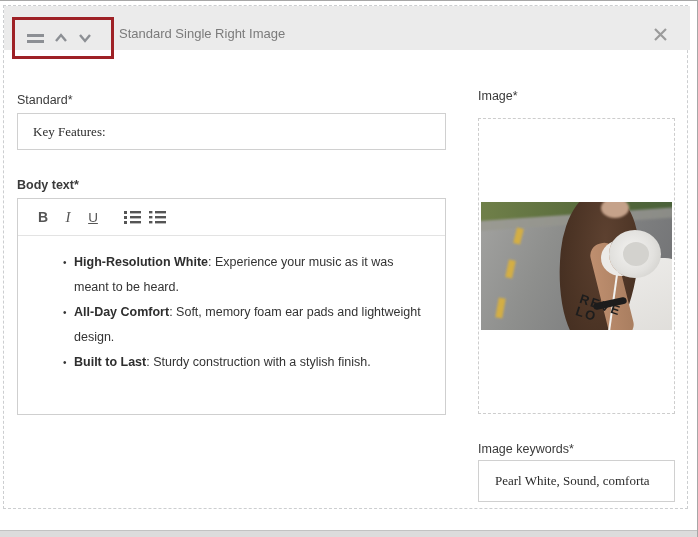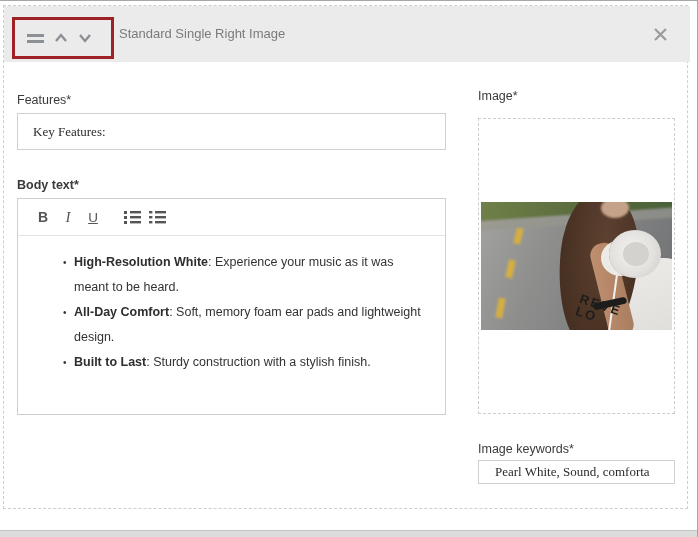--- a/index.html
+++ b/index.html
@@ -13,21 +13,21 @@
   }
 
   
   .placeholder-frame {
     position:absolute; left:3px; top:4px; width:685px; height:504px;
     border:1px dashed #ccced0; pointer-events:none;
   }
 
   
   .comp-header {
-    position:absolute; left:4px; top:5px; width:686px; height:56px;
+    position:absolute; left:4px; top:5px; width:686px; height:44px;
     background:#ebebeb; display:flex; align-items:center;padding-left:32px;
   }
   .handle-group {
     position:absolute; left:8px; top:11px; width:102px; height:42px;
     border:3px solid #9e2126; display:flex; align-items:center;
     gap:10px; padding-left:12px;
   }
   .drag-icon { width:17px; height:9px; display:flex; flex-direction:column; justify-content:space-between; cursor:move; }
   .drag-icon i { display:block; height:3px; background:#8c8f94; }
   .chev { width:14px; height:10px; cursor:pointer; }
@@ -40,21 +40,21 @@
 
   .field-label { position:absolute; font-size:12.5px; color:#3a3a3a; }
 
   .text-input {
     position:absolute; border:1px solid #d0d0d0; background:#fff;
     font-family:Liberation Serif, serif;
     font-size:13px; color:#2b2b2b; padding:0 0 0 15px; outline:none;
     white-space:nowrap; overflow:hidden;
   }
   #headline-input { left:17px; top:112px; width:429px; height:37px; }
-  #keywords-input { left:478px; top:459px; width:197px; height:24px; padding-left:16px; }
+  #keywords-input { left:478px; top:459px; width:197px; height:42px; padding-left:16px; }
 
   
   .rte-box {
     position:absolute; left:17px; top:197px; width:429px; height:217px;
     border:1px solid #cfcfcf; background:#fff;
   }
   .rte-toolbar {
     height:37px; border-bottom:1px solid #e3e3e3;
     display:flex; align-items:center; padding-left:13px;
   }
@@ -164,21 +164,21 @@
       </span>
     </div>
     <span class="comp-title">Standard Single Right Image</span>
     <span class="close-btn">
       <svg width="15" height="15" viewBox="0 0 15 15">
           <path d="M2 2 L13 13 M13 2 L2 13" stroke="#9b9b9b" stroke-width="2.2" fill="none"></path>
         </svg>
     </span>
   </div>
 
-  <label class="field-label" style="left:17px; top:92px;">Features*</label>
+  <label class="field-label" style="left:17px; top:92px;">Standard*</label>
   <input id="headline-input" class="text-input" type="text" value="Key Features:" style="">
 
   <label class="field-label" style="left:17px; top:177px;font-weight:bold;">Body text*</label>
   <div class="rte-box">
     <div class="rte-toolbar">
       <button class="rte-btn b">B</button>
       <button class="rte-btn i">I</button>
       <button class="rte-btn u">U</button>
       <button class="rte-btn gap">
         <svg width="17" height="14" viewBox="0 0 17 14">

